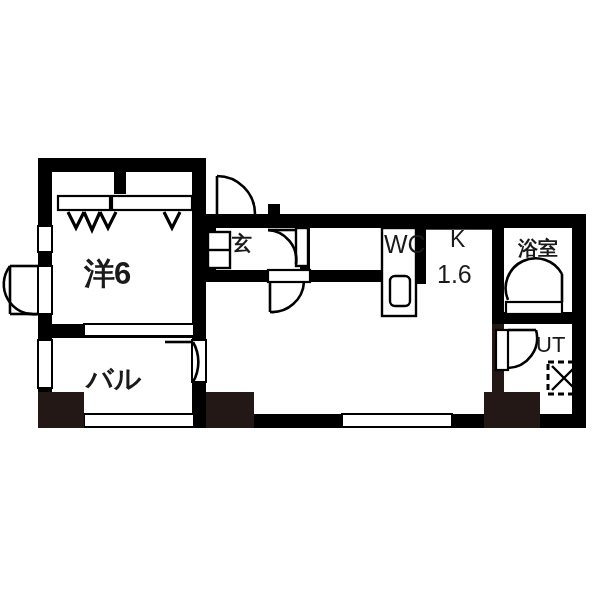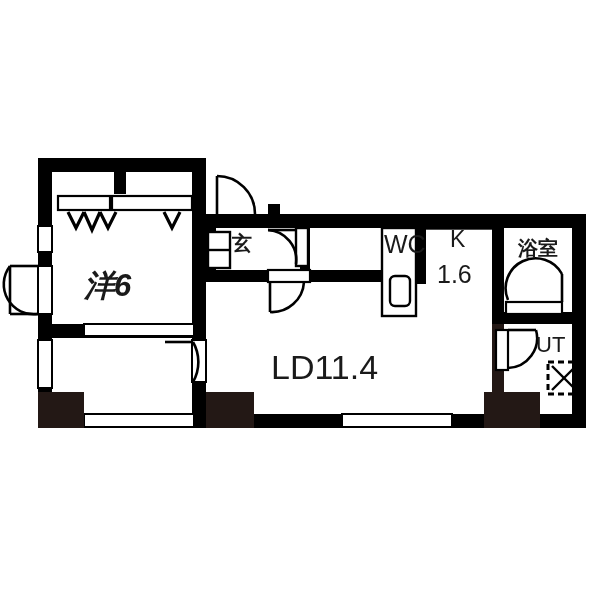--- a/index.html
+++ b/index.html
@@ -222,24 +222,24 @@
     <g stroke="#000000" stroke-width="2.4" fill="none">
       <line x1="552" y1="366" x2="576" y2="390"></line>
       <line x1="576" y1="366" x2="552" y2="390"></line>
     </g>
 
     <g fill="none" stroke="#000000" stroke-width="1.4">
       <rect x="426" y="228" width="66" height="1"></rect>
     </g>
   </svg>
 
-  <div class="label lbl-yoshitsu" style="left:84px; top:270px;font-style:italic;">洋6</div>
-
-  <div class="label lbl-ld" style="left:271px; top:350px;">LD11.4</div>
-
+  <div class="label lbl-yoshitsu" style="left:84px; top:258px;">洋6</div>
+
+
+  <div class="label lbl-baru" style="left:86px; top:366px;">バル</div>
 
   <div class="label lbl-wc" style="left:336px; top:232px;margin-left:48px;">WC</div>
 
   <div class="label lbl-gen" style="left:232px; top:233px;">玄</div>
 
   <div class="label lbl-k" style="left:450px; top:228px;">K</div>
 
   <div class="label lbl-knum" style="left:437px; top:262px;">1.6</div>
 
   <div class="label lbl-yoku" style="left:518px; top:238px;">浴室</div>

